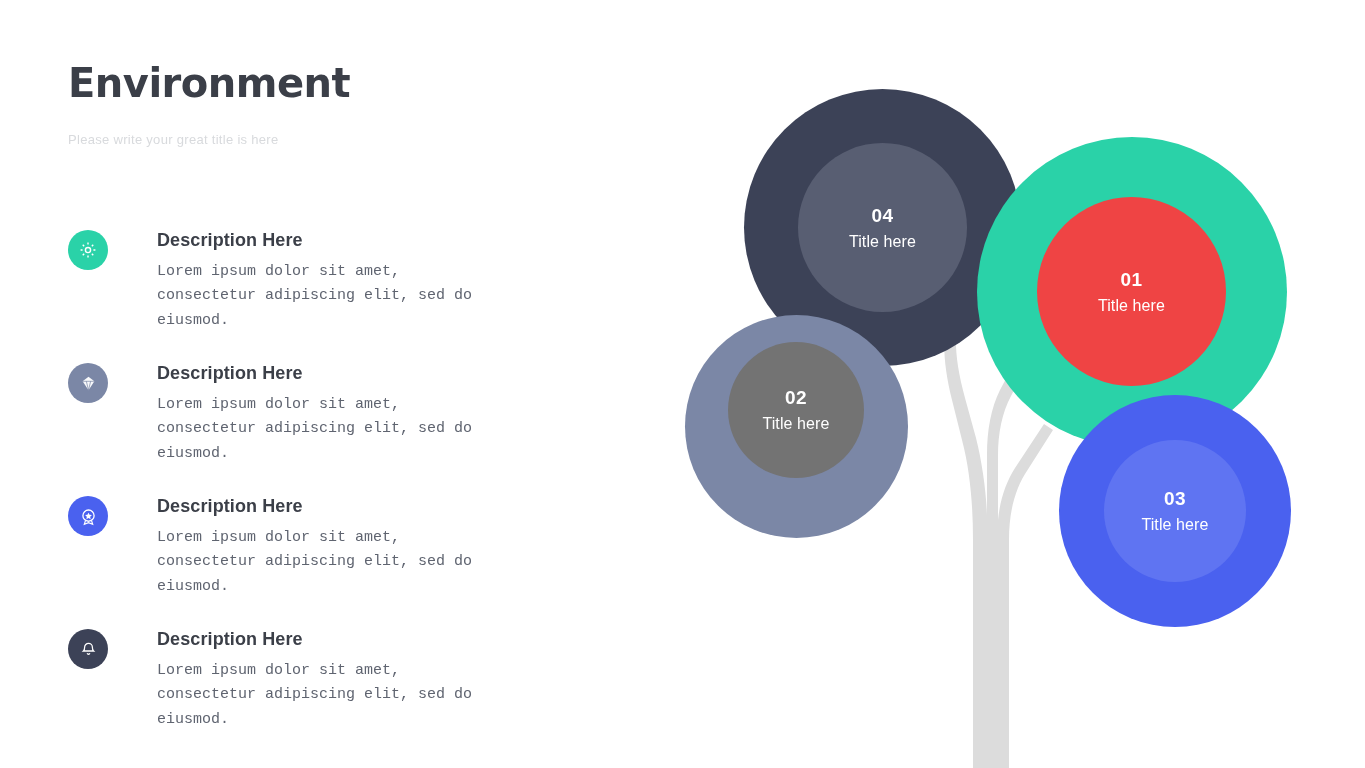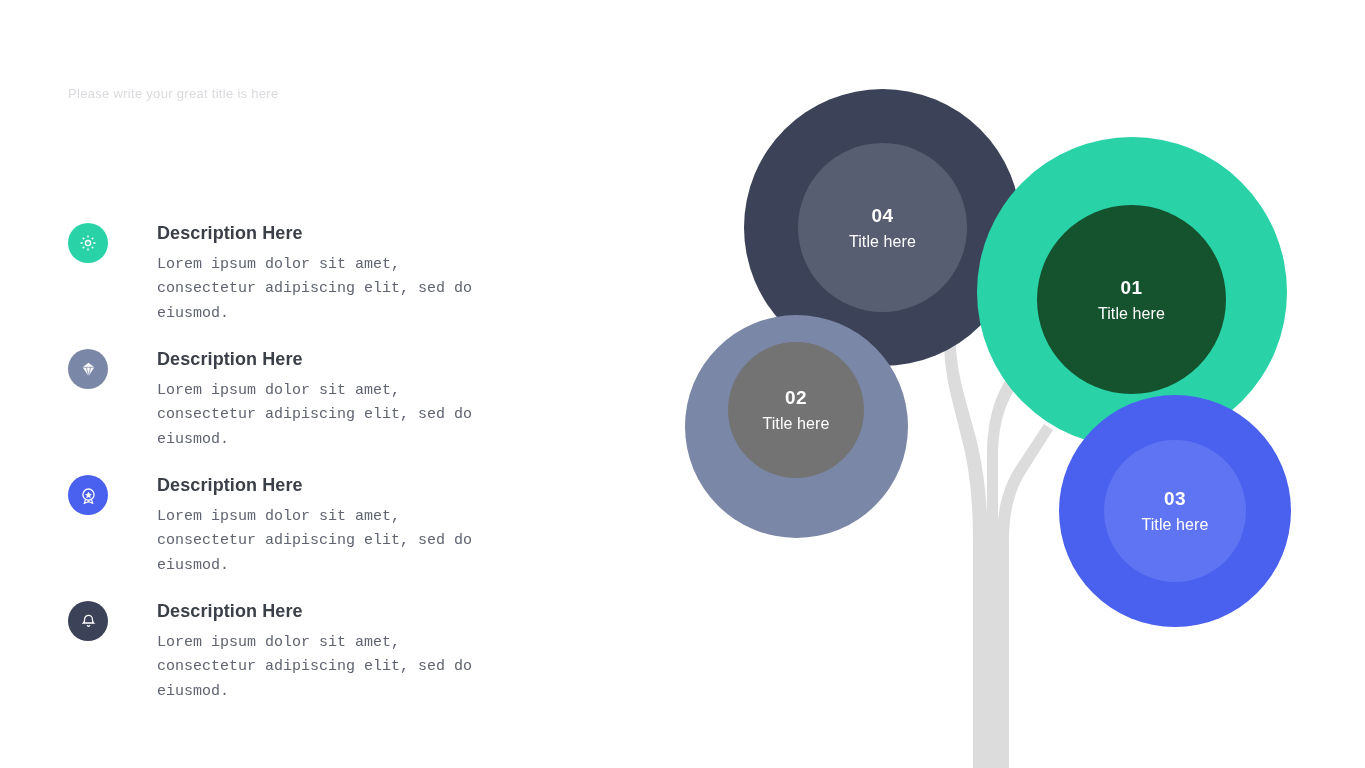--- a/index.html
+++ b/index.html
@@ -59,21 +59,21 @@
     align-items: center;
     justify-content: center;
   }
   .feature-body {
     margin-left: 89px;
   }
   .feature-title {
     font-size: 18px;
     font-weight: bold;
     color: #3b3f48;
-    margin: 8px 0 9px 0;
+    margin: 15px 0 9px 0;
     letter-spacing: 0.1px;
   }
   .feature-desc {
     font-size: 15px;
     color: #5f6470;
     line-height: 1.62;
     max-width: 345px;
     margin: 0;
     font-family: Liberation Mono, monospace;
   }
@@ -114,20 +114,21 @@
   .bubble-label {
     font-size: 16px;
     line-height: 1;
     letter-spacing: 0.1px;
   }
 </style>
 </head>
 <body>
 
 <div id="left-column">
+  <h1 id="page-title">Environment</h1>
   <div id="page-subtitle">Please write your great title is here</div>
 </div>
 
 <div id="feature-list">
 
   <div class="feature-item">
     <div class="feature-icon" style="background:#2ad2a8">
       <svg width="20" height="20" viewBox="0 0 24 24" fill="none" stroke="#ffffff" stroke-width="1.7">
         <circle cx="12" cy="12" r="3.1"></circle>
         <path d="M12 3.1v2.4M12 18.5v2.4M3.1 12h2.4M18.5 12h2.4M5.7 5.7l1.7 1.7M16.6 16.6l1.7 1.7M18.3 5.7l-1.7 1.7M7.4 16.6l-1.7 1.7"></path>
@@ -201,21 +202,21 @@
   </div>
 
   <div class="bubble" style="left:45px; top:315px; width:223px; height:223px; background:#7b87a6;">
     <div class="bubble-inner" style="left:43px; top:27px; width:136px; height:136px; background:#737373;">
       <span class="bubble-num">02</span>
       <span class="bubble-label">Title here</span>
     </div>
   </div>
 
   <div class="bubble" style="left:337px; top:137px; width:310px; height:310px; background:#2ad2a8;">
-    <div class="bubble-inner" style="left:60px; top:68px; width:189px; height:189px; background:#14532d;justify-content:center;">
+    <div class="bubble-inner" style="left:60px; top:60px; width:189px; height:189px; background:#ef4444;justify-content:center;">
       <span class="bubble-num">01</span>
       <span class="bubble-label">Title here</span>
     </div>
   </div>
 
   <div class="bubble" style="left:419px; top:395px; width:232px; height:232px; background:#4a61ef;">
     <div class="bubble-inner" style="left:45px; top:45px; width:142px; height:142px; background:#5f74f2;text-align:center;">
       <span class="bubble-num">03</span>
       <span class="bubble-label">Title here</span>
     </div>

